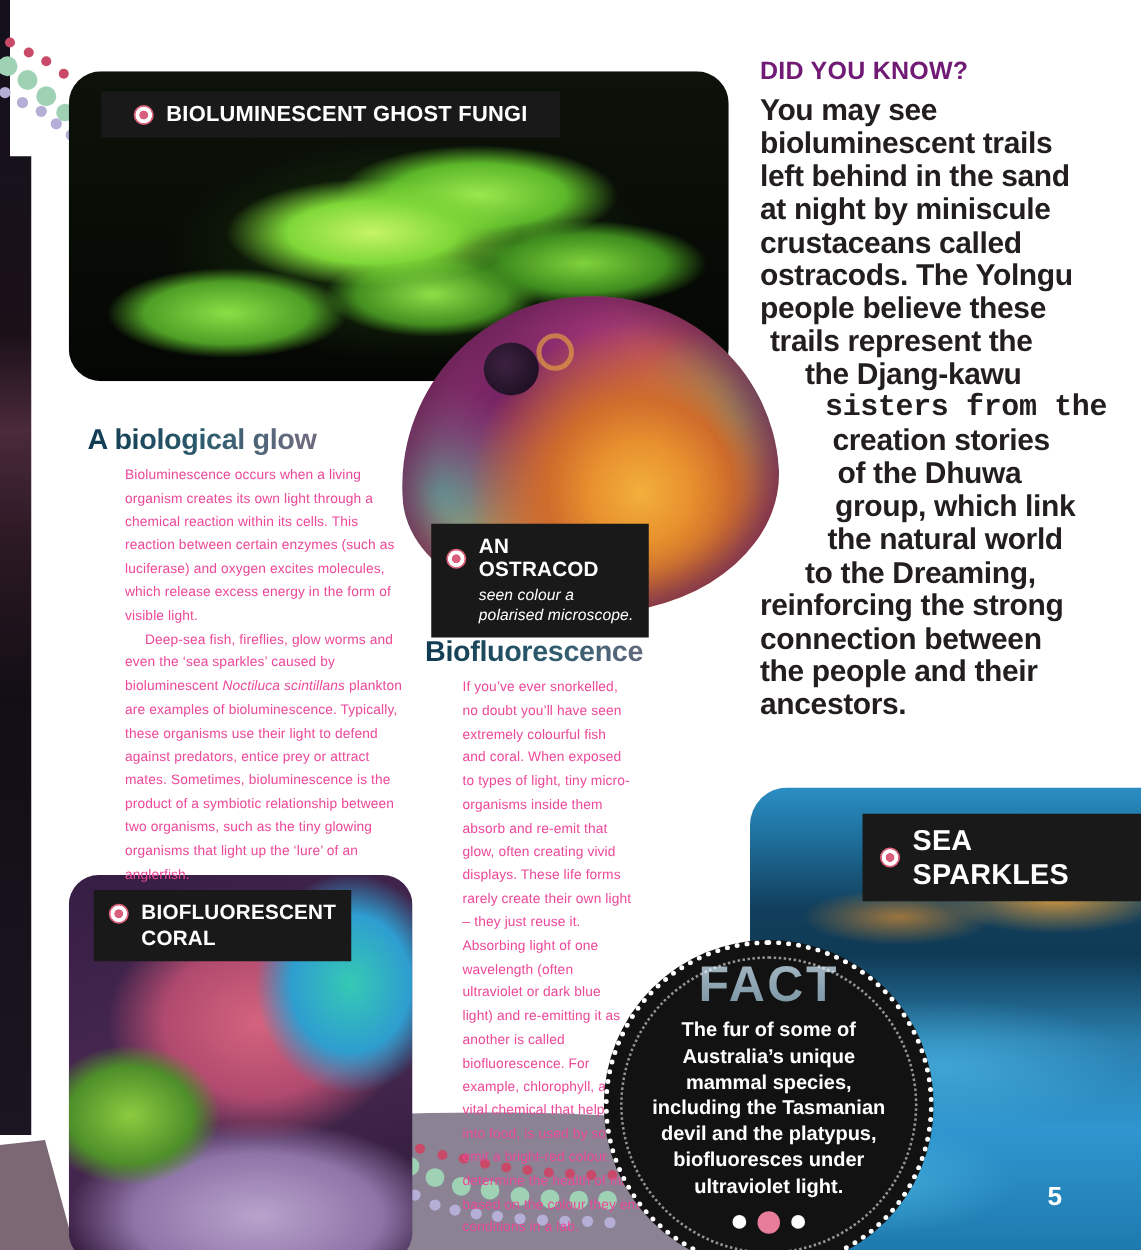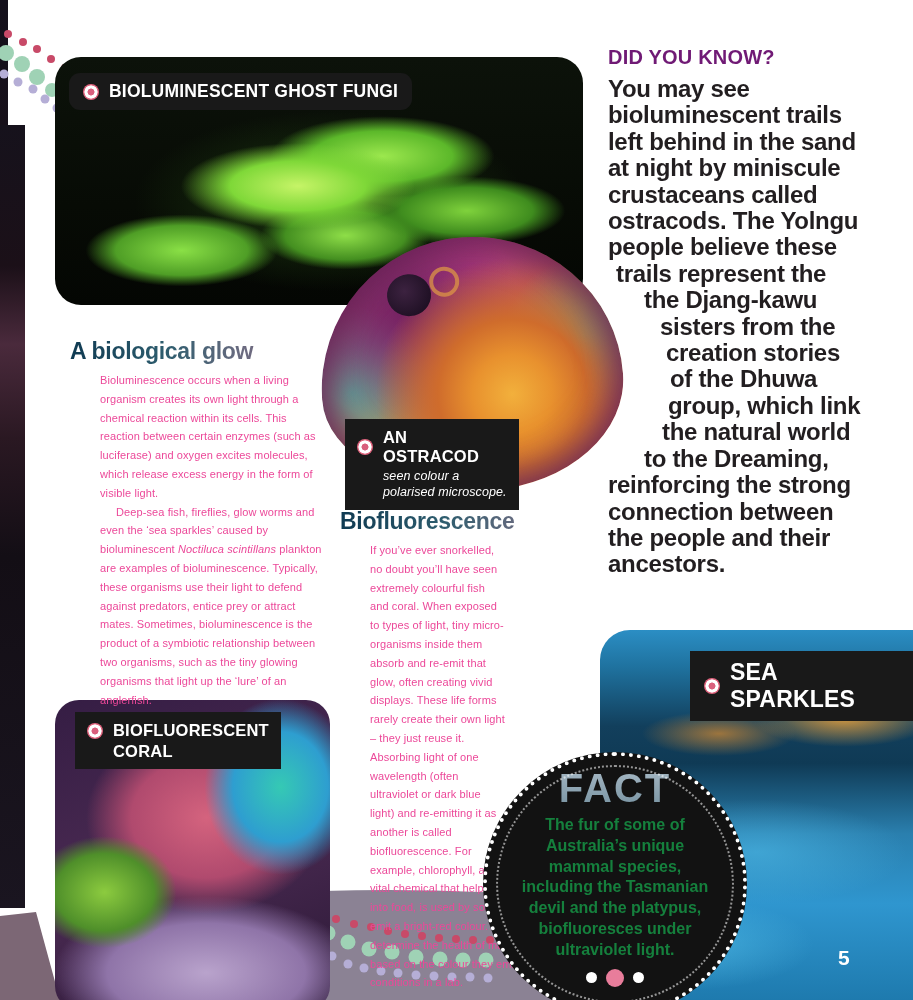--- a/index.html
+++ b/index.html
@@ -39,21 +39,21 @@
       radial-gradient(ellipse 130px 40px at 78% 24%, rgba(214,152,62,.95) 0%, rgba(214,152,62,0) 70%),
       radial-gradient(ellipse 110px 32px at 38% 28%, rgba(190,130,55,.8) 0%, rgba(190,130,55,0) 70%),
       radial-gradient(ellipse 200px 70px at 50% 60%, rgba(80,190,235,.55) 0%, rgba(80,190,235,0) 75%),
       radial-gradient(ellipse 160px 60px at 30% 85%, rgba(90,200,240,.5) 0%, rgba(90,200,240,0) 75%),
       linear-gradient(180deg,#2b8ec4 0%,#1f729f 10%,#123f5c 26%,#0f3a55 36%,#2a7fae 55%,#2f96cf 74%,#1e7aae 100%);}
   
   .cap{position:absolute;background:#191919;color:#ffffff;display:flex;align-items:center;
     font-weight:900;letter-spacing:.2px;}
   .cap .bullet{width:16px;height:16px;border-radius:50%;flex:0 0 16px;margin-right:10px;
     background:radial-gradient(circle,#d95f7d 0 29%,#ffffff 33% 56%,#e0647e 60% 100%);}
-  .cap-fungi{left:14px;top:16px;padding:8px 14px;font-size:17.5px;border-radius:11px;}
+  .cap-fungi{left:26px;top:16px;padding:8px 26px;font-size:17.5px;}
   .cap-sea{left:90px;top:21px;padding:8px 14px;font-size:23px;}
   .cap-coral{left:20px;top:12px;padding:8px 12px;font-size:16.5px;align-items:flex-start;}
   .cap-coral .bullet{margin-top:3px;}
   .cap-coral .twolines{line-height:1.25;}
   .cap-ostracod{left:345px;top:419px;width:174px;padding:9px 12px 10px;z-index:5;display:block;}
   .cap-ostracod .row{display:flex;align-items:center;font-size:16.5px;font-weight:900;}
   .cap-ostracod .sub{font-size:12.5px;font-style:italic;font-weight:400;line-height:1.25;
     margin:3px 0 0 26px;letter-spacing:.1px;}
   
   .ostracod{position:absolute;left:320px;top:237px;width:302px;height:254px;z-index:4;
@@ -71,21 +71,21 @@
   .ostracod .eye{position:absolute;left:24%;top:13%;width:44px;height:42px;border-radius:50%;
     background:radial-gradient(circle at 40% 40%, #3c2240 0%, #1d0f22 80%);}
   .ostracod .ring{position:absolute;left:38%;top:11%;width:30px;height:30px;border-radius:50%;
     border:4px solid rgba(220,150,70,.75);}
   
   .dyk{position:absolute;left:608px;top:46px;width:300px;z-index:3;}
   .dyk-label{font-size:20px;font-weight:900;color:#701a75;letter-spacing:.2px;margin-bottom:7px;}
   .dyk-lines div{font-size:24px;font-weight:900;color:#221e20;line-height:26.4px;letter-spacing:-.3px;white-space:nowrap;}
   .dyk-lines div:nth-child(8){margin-left:8px;}
   .dyk-lines div:nth-child(9){margin-left:36px;}
-  .dyk-lines div:nth-child(10){margin-left:52px;}
+  .dyk-lines div:nth-child(10){margin-left:52px;font-family:Liberation Mono, monospace;}
   .dyk-lines div:nth-child(11){margin-left:58px;}
   .dyk-lines div:nth-child(12){margin-left:62px;}
   .dyk-lines div:nth-child(13){margin-left:60px;}
   .dyk-lines div:nth-child(14){margin-left:54px;}
   .dyk-lines div:nth-child(15){margin-left:36px;}
   
   .article{position:absolute;z-index:3;}
   .col-left{left:70px;top:338px;width:254px;}
   .col-mid{left:340px;top:508px;width:273px;}
   .art-heading{font-size:23px;font-weight:900;letter-spacing:-.3px;margin-bottom:6px;
@@ -96,21 +96,21 @@
   .fact-spacer{float:right;width:107px;height:132px;margin-top:206px;}
   
   .fact{position:absolute;left:483px;top:752px;width:264px;height:264px;z-index:6;
     background:#121212;border-radius:50%;border:4px dotted #ffffff;
     display:flex;flex-direction:column;align-items:center;text-align:center;}
   .fact::before{content:"";position:absolute;inset:9px;border-radius:50%;
     border:2px dotted rgba(255,255,255,.55);}
   .fact-title{margin-top:10px;font-size:40px;font-weight:900;letter-spacing:2px;color:#8299ab;
     background:linear-gradient(180deg,#a9bac6 0%,#74909f 100%);
     -webkit-background-clip:text;background-clip:text;color:transparent;}
-  .fact-body{width:205px;margin-top:4px;font-size:16px;font-weight:700;color:#15803d;line-height:1.3;}
+  .fact-body{width:205px;margin-top:4px;font-size:16px;font-weight:700;color:#ffffff;line-height:1.3;}
   .fact-dots{margin-top:8px;display:flex;align-items:center;gap:9px;}
   .fact-dots .d1,.fact-dots .d3{width:11px;height:11px;border-radius:50%;background:#ffffff;}
   .fact-dots .d2{width:18px;height:18px;border-radius:50%;background:#e87d9b;}
   
   .page-num{position:absolute;left:838px;top:946px;z-index:7;font-size:21px;font-weight:900;color:#ffffff;}
   .italic{font-style:italic;}
 </style>
 </head>
 <body>
 

